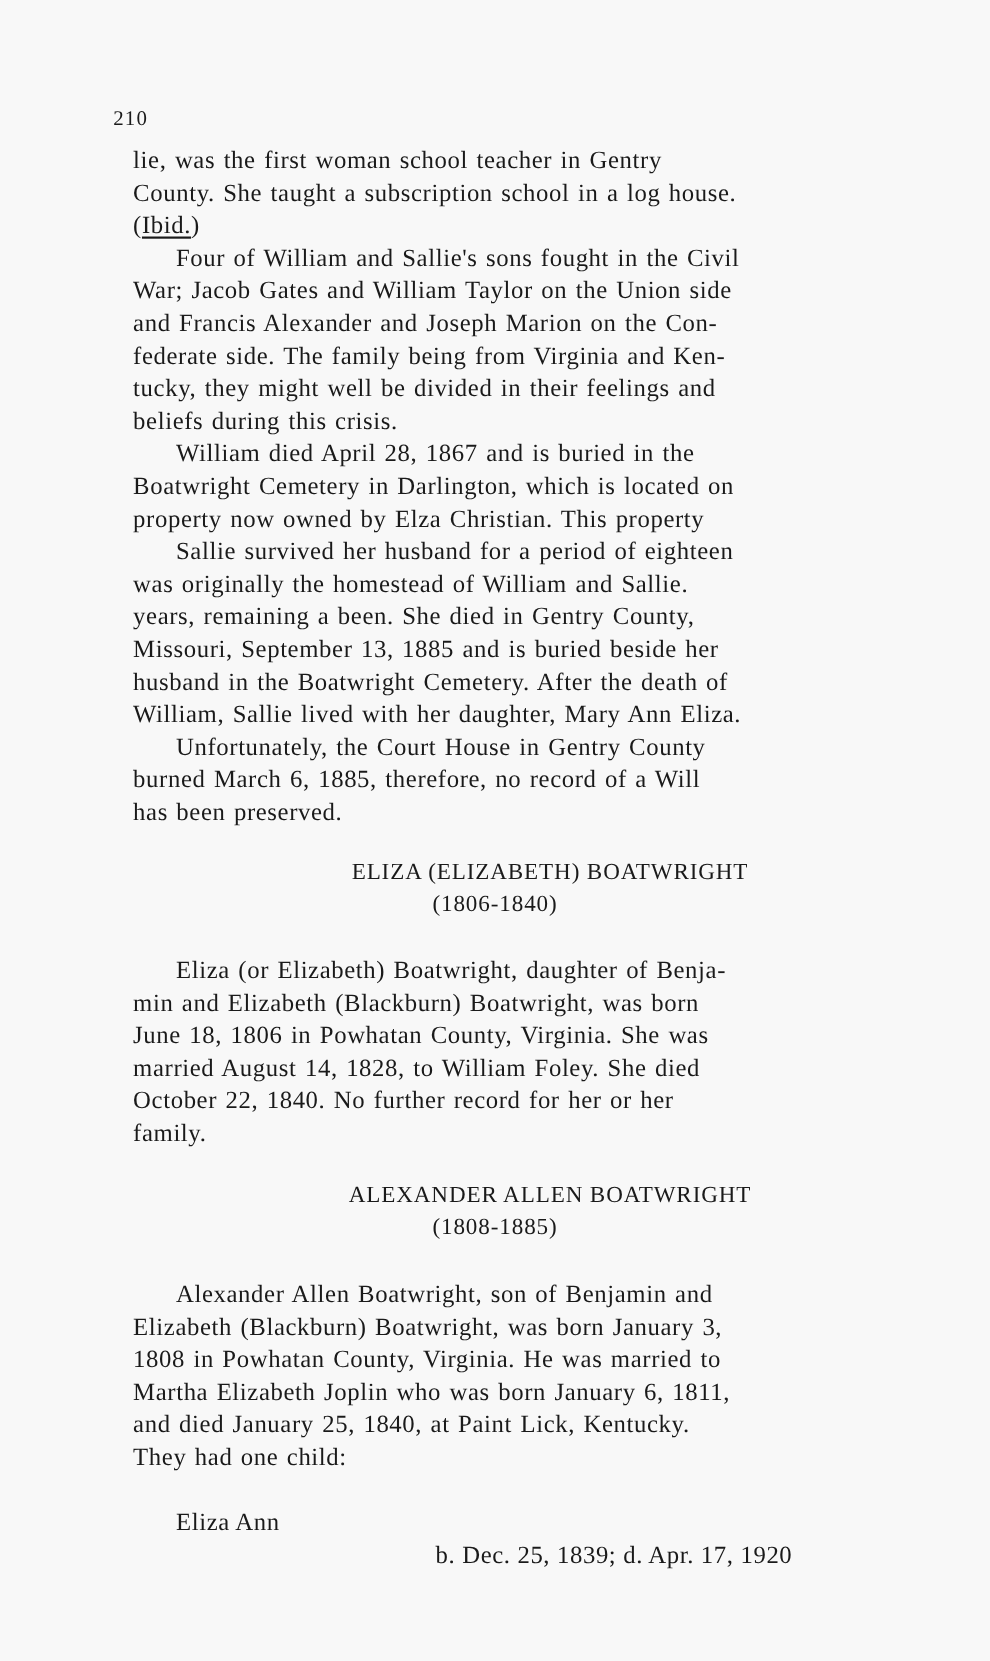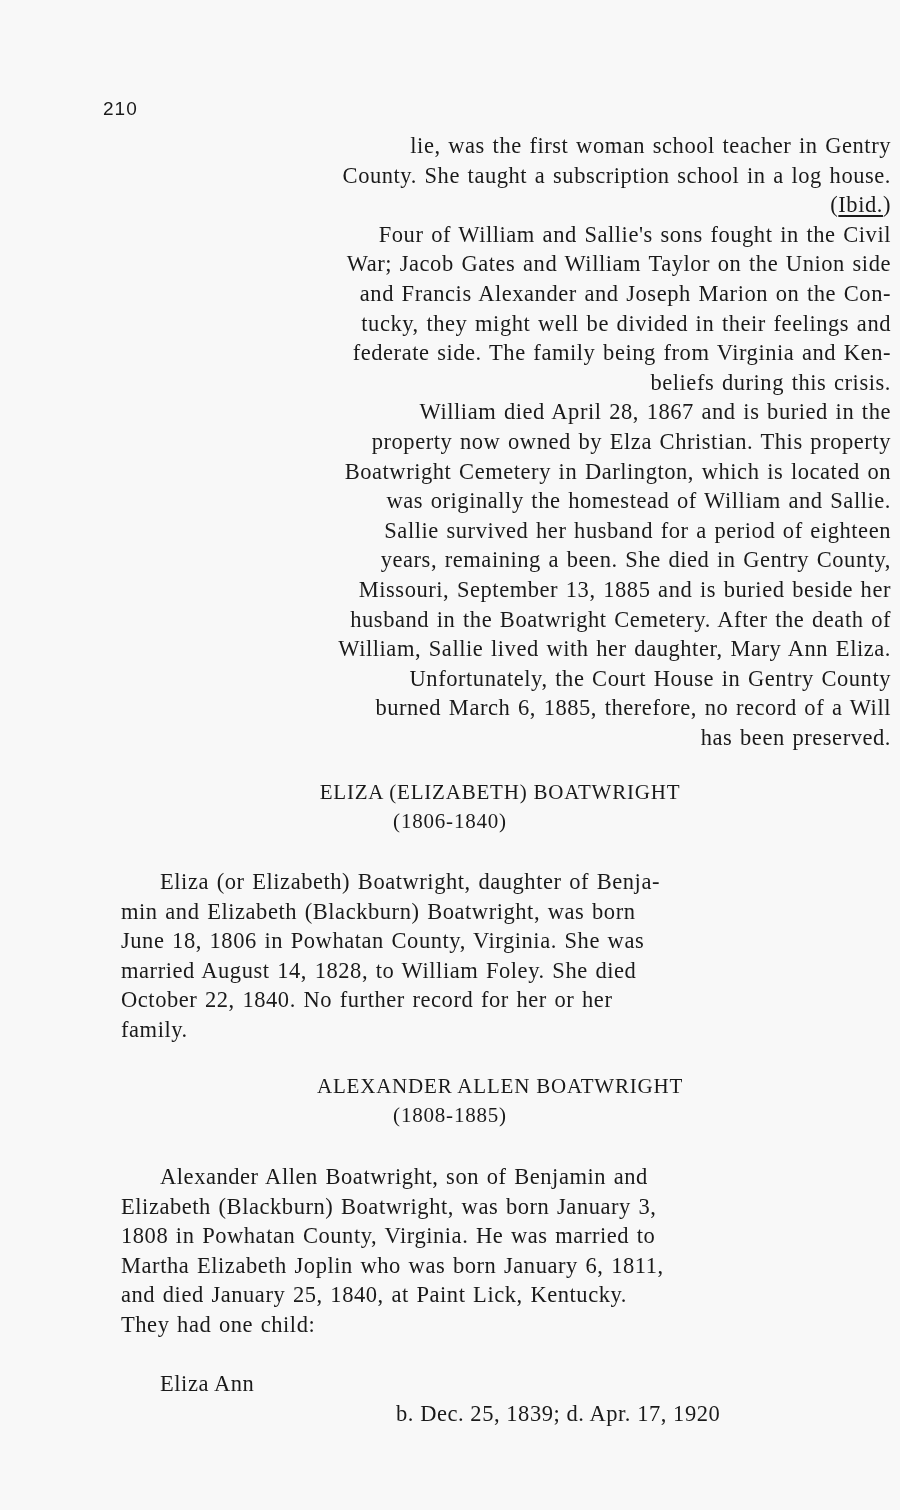--- a/index.html
+++ b/index.html
@@ -14,21 +14,21 @@
       overflow: hidden;
       color: #1a1a1a;
       font-family: "Liberation Serif", "DejaVu Serif", serif;
     }
     .page-number {
       position: absolute;
       left: 103px;
       top: 98px;
       font-size: 21px;
       letter-spacing: 1px;
-      font-family: Liberation Sans, sans-serif;
+      font-family: Liberation Serif, serif;
       font-size: 19px;
     }
     .block {
       position: absolute;
       left: 121px;
       width: 770px;
     }
     .line {
       display: block;
       height: 29.6px;
@@ -61,38 +61,38 @@
       white-space: pre;
     }
     .child-name { position: absolute; left: 39px; text-align: right; }
     .child-dates { position: absolute; left: 275px; }
   </style>
 </head>
 <body>
 
 <div class="page-number">210</div>
 
-<div class="block" style="top:131px;text-align:right;">
+<div class="block" style="top:131px;">
   <span class="line">lie, was the first woman school teacher in Gentry</span>
   <span class="line">County. She taught a subscription school in a log house.</span>
   <span class="line"><span>(</span><span class="ibid-underline">Ibid.</span><span>)</span></span>
 
   <span class="line indent">Four of William and Sallie's sons fought in the Civil</span>
   <span class="line">War; Jacob Gates and William Taylor on the Union side</span>
   <span class="line">and Francis Alexander and Joseph Marion on the Con-</span>
+  <span class="line">federate side. The family being from Virginia and Ken-</span>
   <span class="line">tucky, they might well be divided in their feelings and</span>
-  <span class="line">federate side. The family being from Virginia and Ken-</span>
   <span class="line">beliefs during this crisis.</span>
 
   <span class="line indent">William died April 28, 1867 and is buried in the</span>
+  <span class="line">Boatwright Cemetery in Darlington, which is located on</span>
   <span class="line">property now owned by Elza Christian. This property</span>
-  <span class="line">Boatwright Cemetery in Darlington, which is located on</span>
+  <span class="line indent">Sallie survived her husband for a period of eighteen</span>
+
   <span class="line">was originally the homestead of William and Sallie.</span>
-
-  <span class="line indent">Sallie survived her husband for a period of eighteen</span>
   <span class="line">years, remaining a been. She died in Gentry County,</span>
   <span class="line">Missouri, September 13, 1885 and is buried beside her</span>
   <span class="line">husband in the Boatwright Cemetery. After the death of</span>
   <span class="line">William, Sallie lived with her daughter, Mary Ann Eliza.</span>
 
   <span class="line indent">Unfortunately, the Court House in Gentry County</span>
   <span class="line">burned March 6, 1885, therefore, no record of a Will</span>
   <span class="line">has been preserved.</span>
 </div>
 

